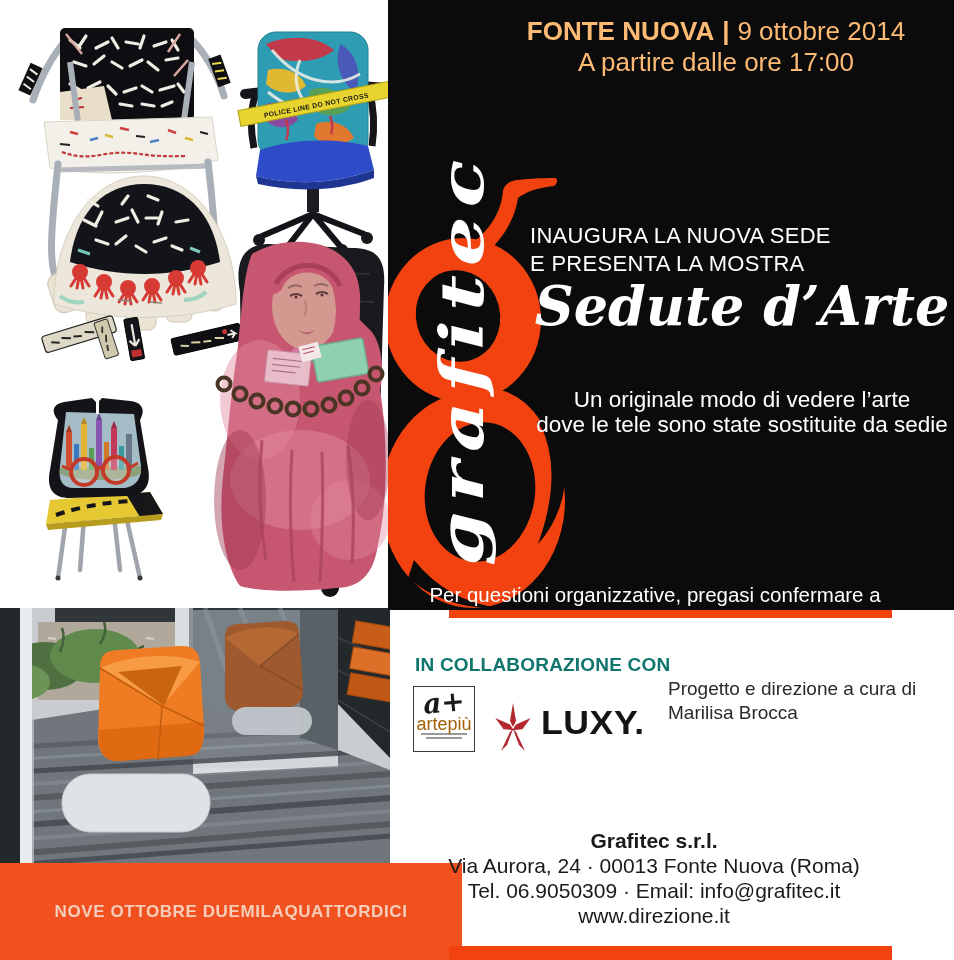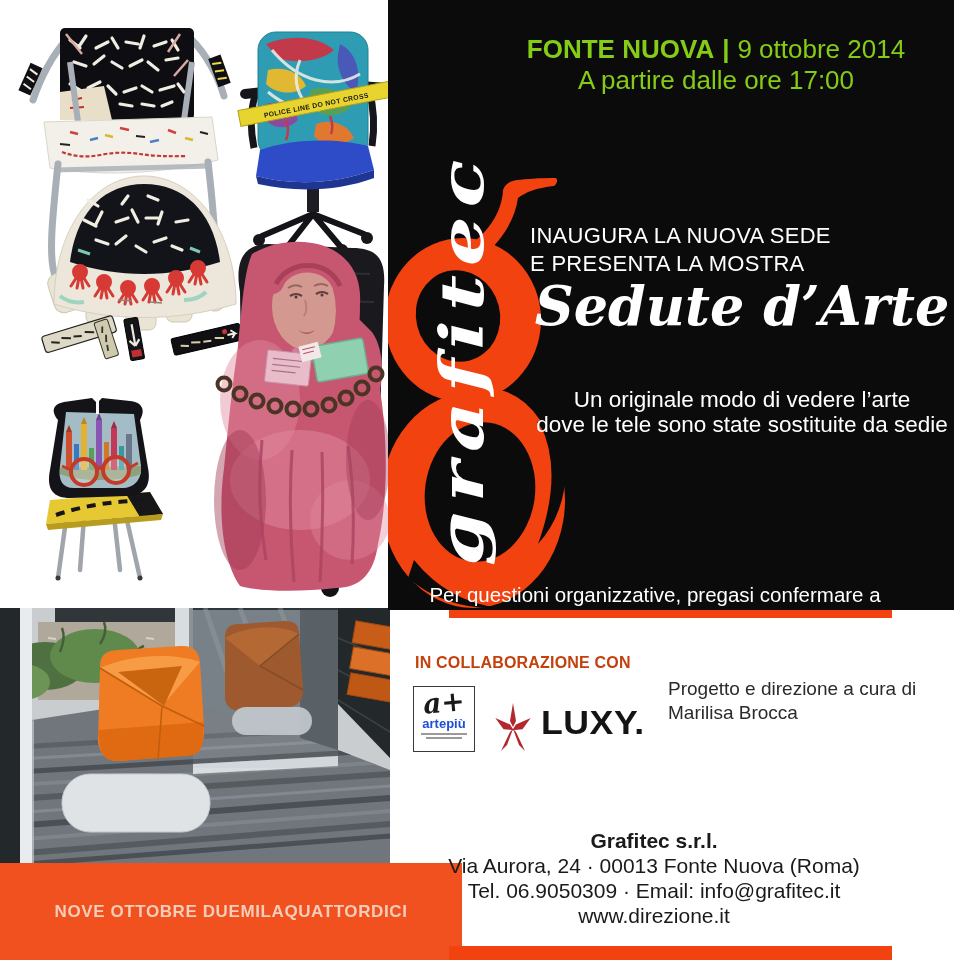--- a/index.html
+++ b/index.html
@@ -16,41 +16,41 @@
 
   
   .black-panel{position:absolute;left:388px;top:0;width:566px;height:610px;background:#0B0B0B;overflow:hidden;}
   .g-svg{position:absolute;left:0;top:0;width:566px;height:610px;}
   .brand-vertical{position:absolute;left:-176px;top:319px;width:500px;height:78px;
                   display:flex;align-items:center;justify-content:center;
                   transform:rotate(-90deg);transform-origin:center;
                   color:#fff;font-family:"DejaVu Serif",serif;font-style:italic;font-weight:bold;
                   font-size:60px;letter-spacing:7px;}
   .brand-vertical span{display:inline-block;transform:scaleX(1.3);}
-  .event-head{position:absolute;top:34px;left:128px;width:400px;text-align:center;color:#84cc16;
+  .event-head{position:absolute;top:16px;left:128px;width:400px;text-align:center;color:#fdba74;
               font-size:26px;line-height:31px;}
   .event-head .b{font-weight:bold;}
   .event-head .sep{font-weight:bold;margin:0 8px;}
   .announce{position:absolute;top:222px;left:142px;width:424px;color:#fff;
             font-size:22px;line-height:28px;letter-spacing:.3px;}
   .title{position:absolute;top:274px;left:122px;width:464px;text-align:center;color:#fff;
          font-family:"DejaVu Serif",serif;font-style:italic;font-weight:bold;font-size:54px;}
   .subtitle{position:absolute;top:387px;left:102px;width:504px;text-align:center;color:#fff;
             font-size:22.5px;line-height:25px;}
   .rsvp{position:absolute;top:583px;left:-16px;width:566px;text-align:center;color:#fff;font-size:20.5px;}
 
   
   .orange-line{position:absolute;left:449px;top:610px;width:443px;height:8px;background:#F14210;}
-  .collab-heading{position:absolute;left:415px;top:654px;font-size:16px;font-weight:bold;color:#c2410c;
+  .collab-heading{position:absolute;left:415px;top:654px;font-size:19px;font-weight:bold;color:#0f766e;
                   letter-spacing:.2px;}
   .artepiu-box{position:absolute;left:413px;top:686px;width:62px;height:66px;border:1.5px solid #3a3a3a;
                background:#fff;box-sizing:border-box;text-align:center;}
   .artepiu-mark{font-family:"DejaVu Serif",serif;font-style:italic;font-weight:bold;font-size:28px;
                 line-height:28px;margin-top:2px;color:#1a1a1a;transform:rotate(-5deg);}
-  .artepiu-name{font-size:13px;color:#1d4ed8;line-height:14px;font-weight:bold;}
+  .artepiu-name{font-size:18px;color:#a16207;line-height:14px;}
   .tl{display:block;height:2px;background:#9a9a9a;margin:2px 7px 0 7px;}
   .tl2{margin:2px 12px 0 12px;}
   .luxy-star{position:absolute;left:495px;top:701px;width:36px;height:52px;}
   .luxy-name{position:absolute;left:541px;top:704px;font-size:33px;font-weight:bold;color:#141414;
              letter-spacing:.5px;transform:scaleX(1.08);transform-origin:left;}
   .credit{position:absolute;left:668px;top:677px;font-size:19px;line-height:24px;color:#2a2a2a;}
   .footer-block{position:absolute;left:388px;top:828px;width:532px;text-align:center;color:#1a1a1a;
                 font-size:21px;line-height:25px;}
   .footer-block .company{font-weight:bold;}
   .bottom-bar{position:absolute;left:449px;top:946px;width:443px;height:14px;background:#F14210;}

